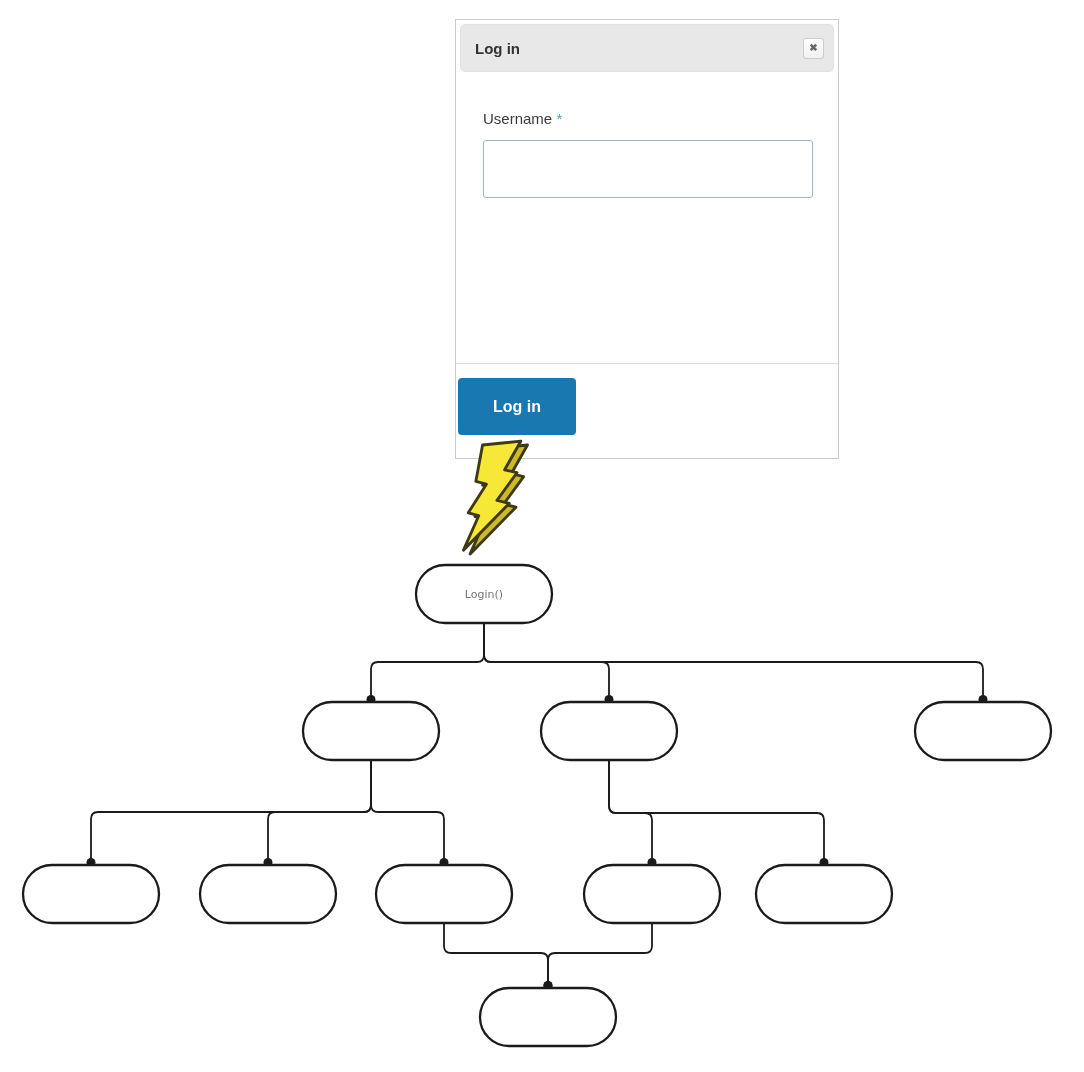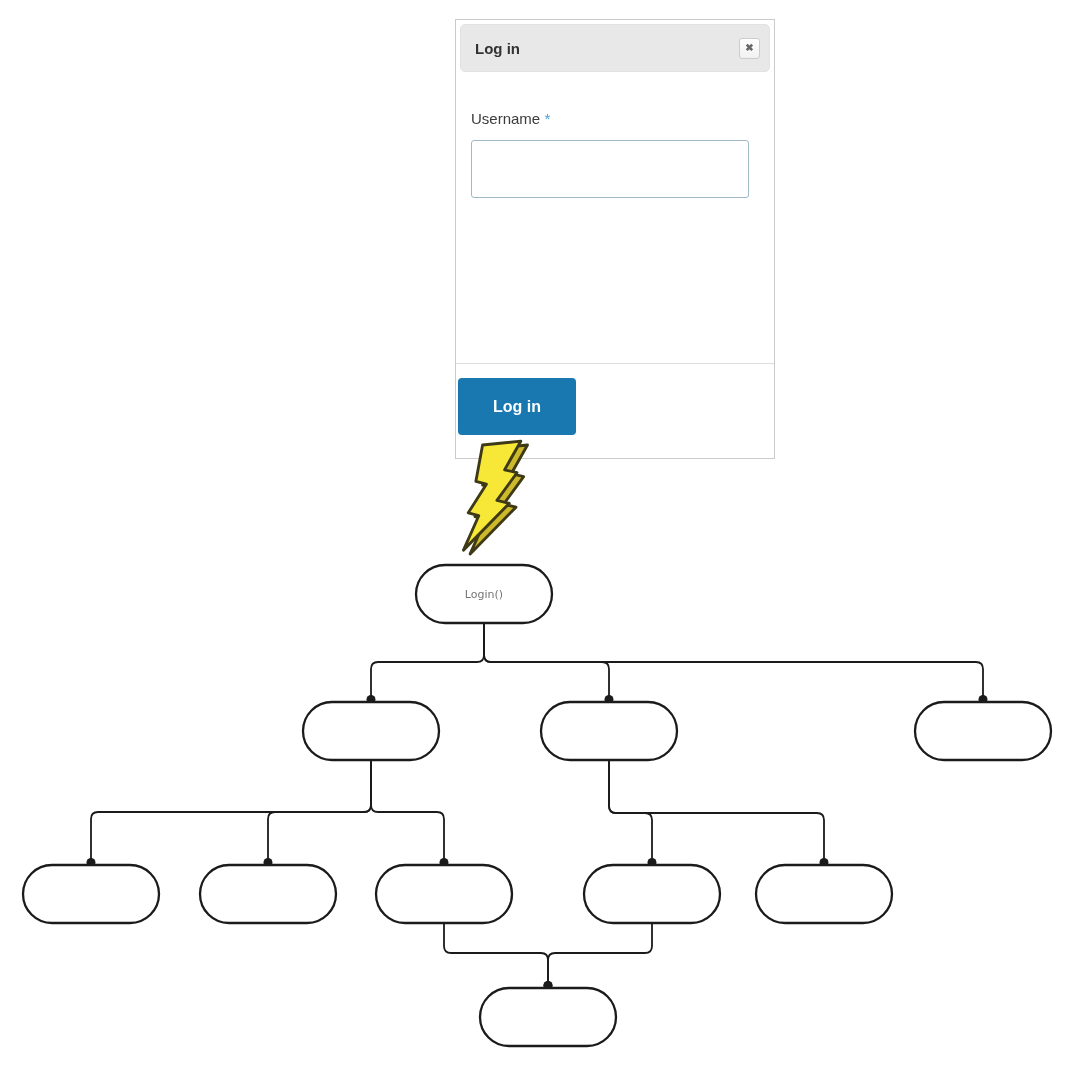--- a/index.html
+++ b/index.html
@@ -2,39 +2,39 @@
 <html style="--btn-bg: #1878af; --btn-fg: #ffffff; --required: #4aa0e4; --header-bg: #e8e8e8; --panel-border: #cbcbcb; --input-border: #9fb9c9; --bolt-outline: #3e3a16;"><head>
 <meta charset="utf-8">
 <style>
   html,body{margin:0;padding:0;background:#fff;}
   #stage{
     position:relative;width:1084px;height:1072px;background:#fff;overflow:hidden;
     font-family:"Liberation Sans",sans-serif;
   }
   
   .dialog{
-    position:absolute;left:455px;top:19px;width:320px;height:440px;
+    position:absolute;left:455px;top:19px;width:384px;height:440px;
     background:#fff;border:1px solid var(--panel-border,#cbcbcb);
     box-sizing:border-box;z-index:2;
   }
   .dialog-header{
     margin:4px;height:48px;background:var(--header-bg,#e8e8e8);
     border:1px solid #e2e2e2;border-radius:5px;
     display:flex;align-items:center;padding:0 9px 0 14px;box-sizing:border-box;
   }
   .dialog-title{flex:1;font-size:15px;font-weight:bold;color:#333;}
   .close-btn{
     width:21px;height:21px;padding:0;cursor:pointer;
     border:1px solid #ccc;border-radius:3px;
     background:linear-gradient(#ffffff,#f1f1f1);
     display:flex;align-items:center;justify-content:center;
   }
   .close-icon{font-size:10px;line-height:1;color:#666;font-weight:bold;}
   .dialog-body{padding:34px 25px 0 15px;}
-  .field{margin:0 0 28px 0;}
+  .field{margin:0 0 28px 12px;}
   .field-label{font-size:15px;color:#3b3b3b;}
   .req{color:var(--required,#4aa0e4);font-size:15px;}
   .text-input{
     display:block;width:100%;height:58px;margin-top:12px;
     border:1px solid var(--input-border,#9fb9c9);border-radius:3px;
     box-sizing:border-box;font-size:16px;padding:0 10px;background:#fff;outline:none;
     font-family:"Liberation Sans",sans-serif;
   }
   .dialog-footer{
     position:absolute;left:0;right:0;top:343px;

